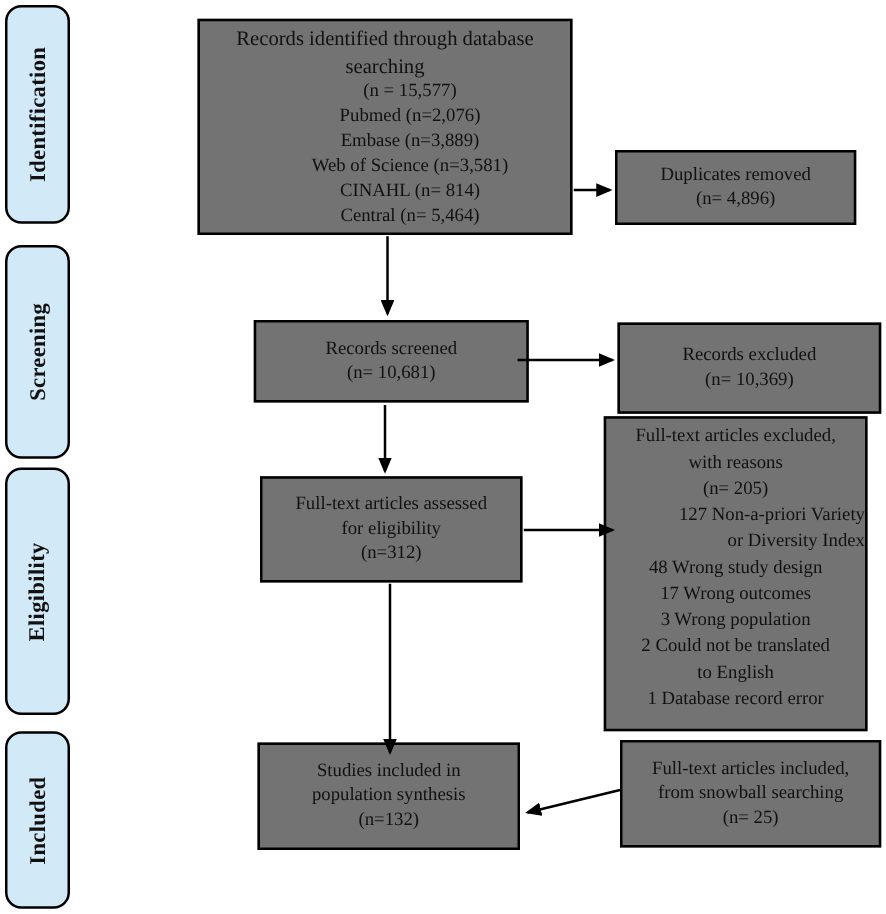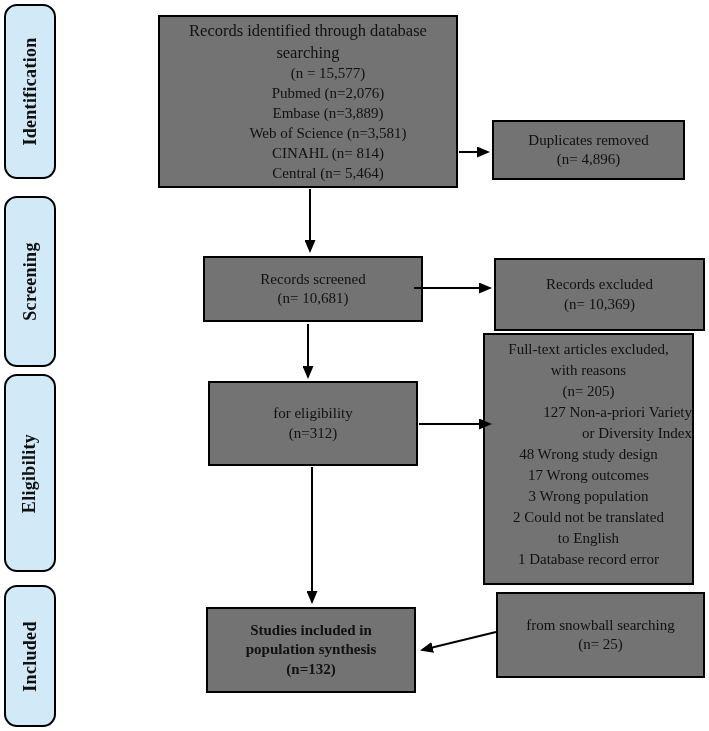--- a/index.html
+++ b/index.html
@@ -68,45 +68,47 @@
     <div class="line">Records screened</div>
     <div class="line">(n= 10,681)</div>
   </div>
 
   <div class="flowbox" style="left:494px;top:258px;width:211px;height:73px;">
     <div class="line">Records excluded</div>
     <div class="line">(n= 10,369)</div>
   </div>
 
   <div class="flowbox" style="left:208px;top:381px;width:210px;height:85px;">
+    <div class="line">Full-text articles assessed</div>
     <div class="line">for eligibility</div>
     <div class="line">(n=312)</div>
   </div>
 
   <div class="flowbox top-align tall" style="left:483px;top:333px;width:211px;height:252px;">
     <div class="line">Full-text articles excluded,</div>
     <div class="line">with reasons</div>
     <div class="line">(n= 205)</div>
     <div class="line left">127 Non-a-priori Variety</div>
     <div class="line left">or Diversity Index</div>
     <div class="line">48 Wrong study design</div>
     <div class="line">17 Wrong outcomes</div>
     <div class="line">3 Wrong population</div>
     <div class="line">2 Could not be translated</div>
     <div class="line">to English</div>
     <div class="line">1 Database record error</div>
   </div>
 
-  <div class="flowbox" style="left:206px;top:607px;width:210px;height:86px;font-weight:bold;">
+  <div class="flowbox" style="left:206px;top:594px;width:210px;height:86px;">
     <div class="line">Studies included in</div>
     <div class="line">population synthesis</div>
     <div class="line">(n=132)</div>
   </div>
 
   <div class="flowbox" style="left:496px;top:592px;width:209px;height:86px;">
+    <div class="line">Full-text articles included,</div>
     <div class="line">from snowball searching</div>
     <div class="line">(n= 25)</div>
   </div>
 
   <svg id="arrows" width="709" height="731" viewBox="0 0 709 731">
     <defs>
       <marker id="ah" markerUnits="userSpaceOnUse" markerWidth="13" markerHeight="11" refX="11" refY="5.5" orient="auto">
         <polygon points="0,0 13,5.5 0,11" fill="#000"></polygon>
       </marker>
     </defs>

